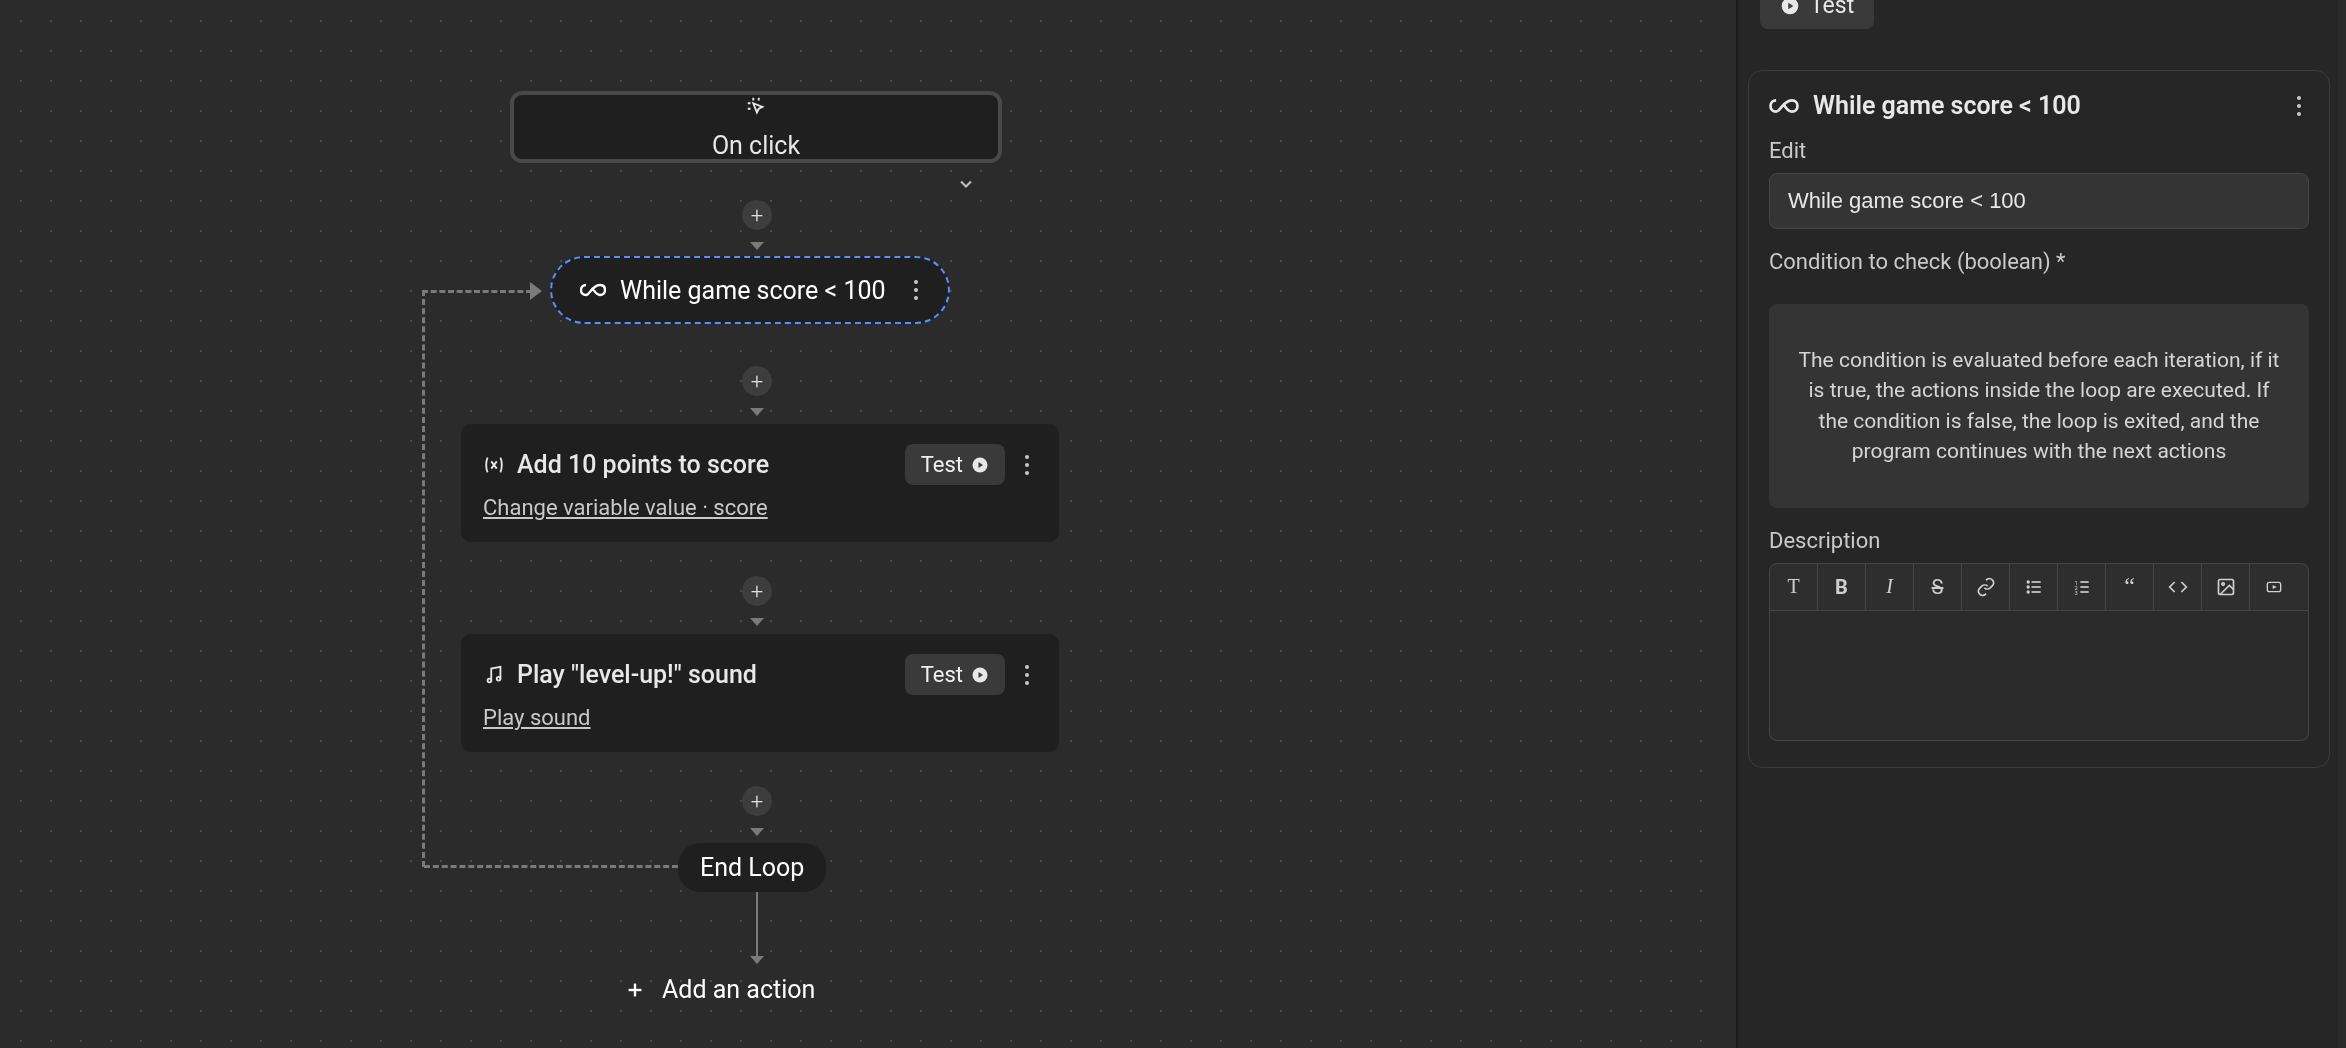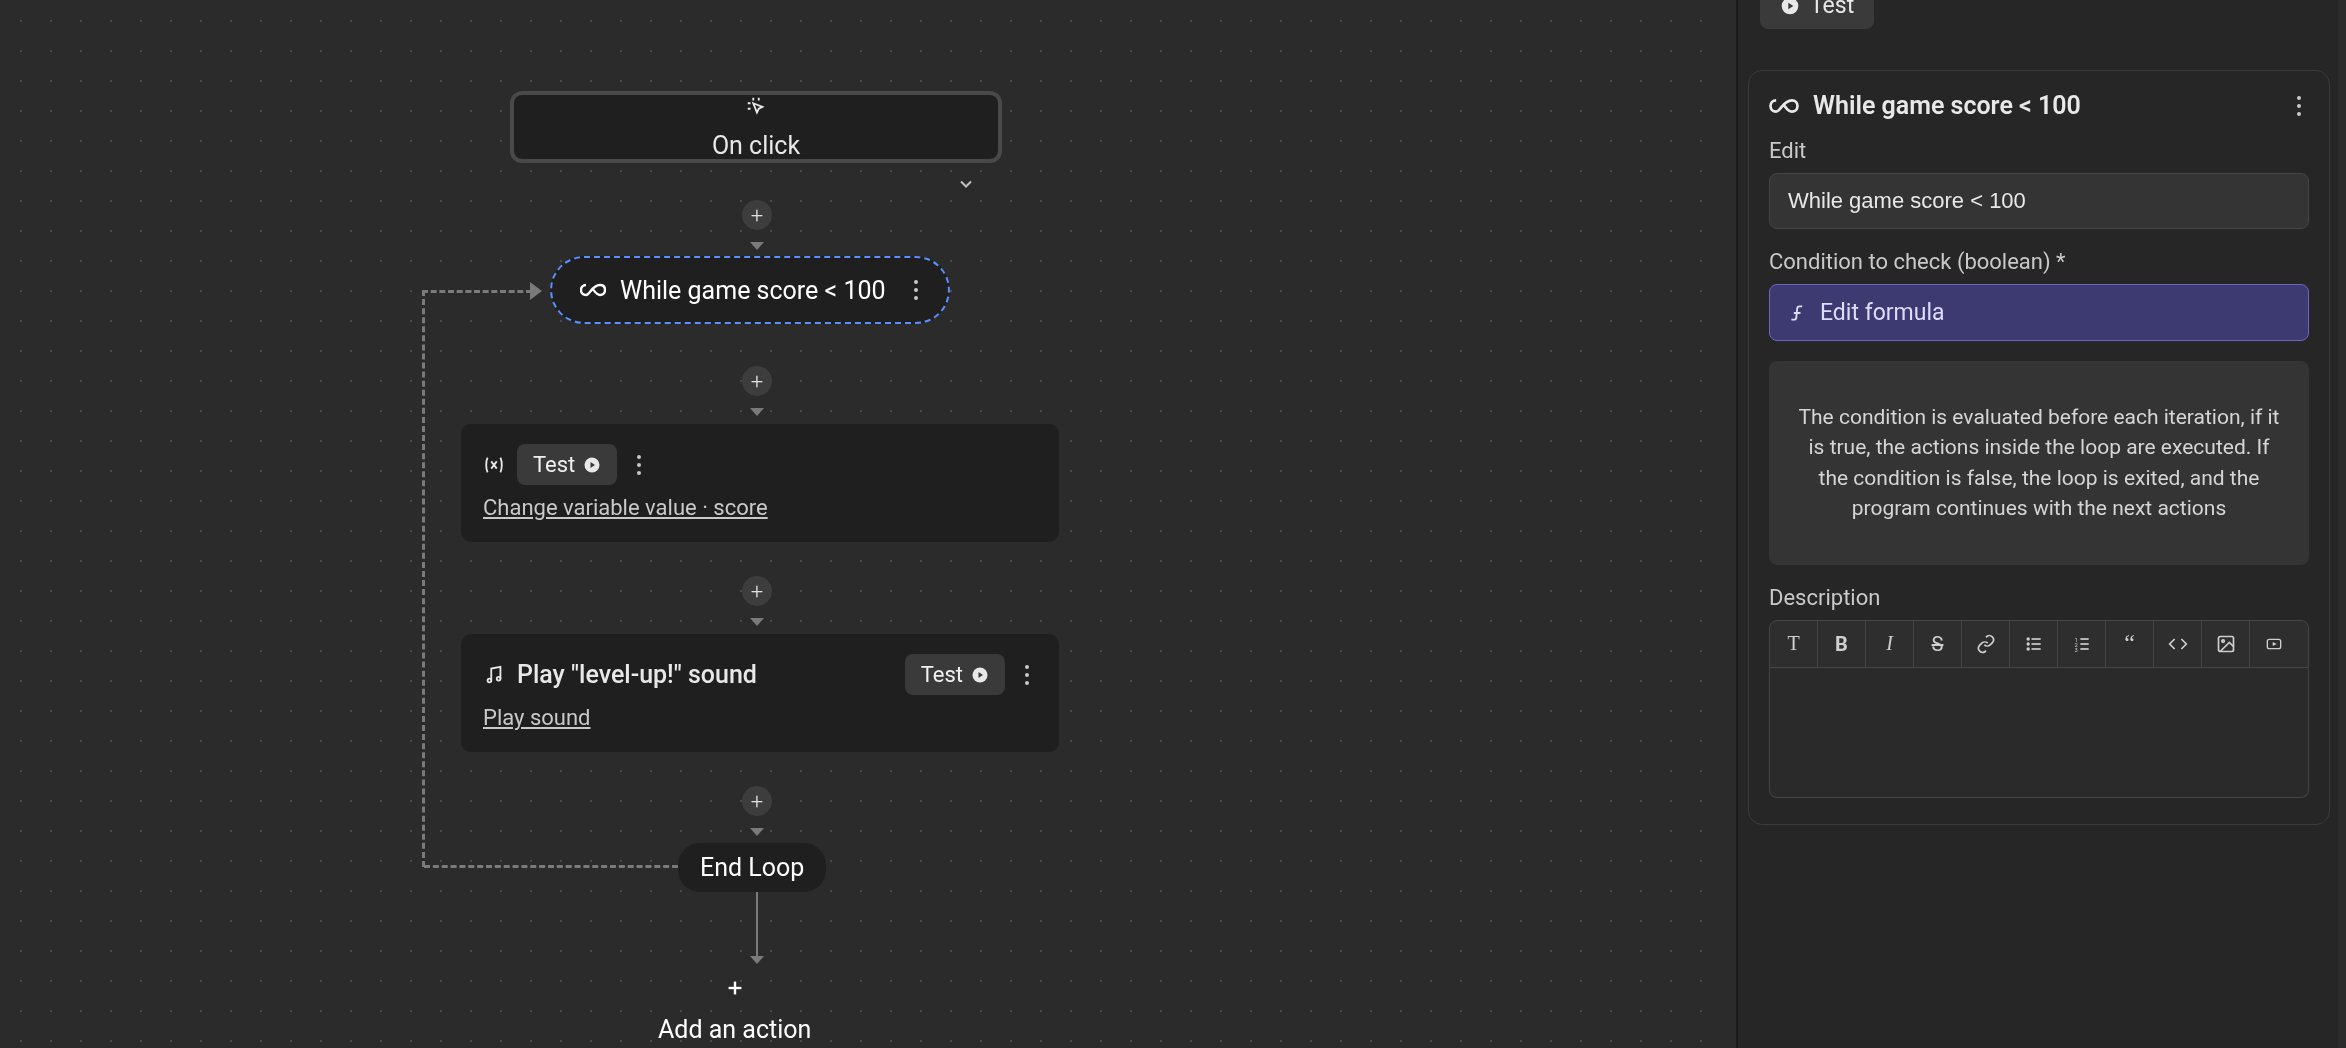--- a/index.html
+++ b/index.html
@@ -262,20 +262,21 @@
   <div class="add-bubble" style="left:742px; top:366px;">+</div>
   <div class="v-arrow" style="left:750px; top:408px;"></div>
 
   <div class="action-card" style="left:461px; top:424px;">
     <div class="row1">
       <span class="icon">
         <svg width="22" height="22" viewBox="0 0 24 24" fill="none" stroke="#e8e8e8" stroke-width="2">
             <path d="M5 4c-2 4-2 12 0 16M19 4c2 4 2 12 0 16M9 8l6 8M15 8l-6 8"></path>
           </svg>
       </span>
+      <span class="title">Add 10 points to score</span>
       <div class="test-btn">
         <span>Test</span>
         <span class="icon">
           <svg width="18" height="18" viewBox="0 0 24 24" fill="#e8e8e8">
               <circle cx="12" cy="12" r="10" fill="#e8e8e8"></circle>
               <polygon points="10,8 16,12 10,16" fill="#3a3a3a"></polygon>
             </svg>
         </span>
       </div>
       <div class="kebab">
@@ -326,21 +327,21 @@
   </div>
 
   <div class="dash-h" style="left:424px; top:865px; width:254px;"></div>
   <div class="dash-v" style="left:422px; top:290px; height:577px;"></div>
   <div class="dash-h" style="left:422px; top:290px; width:110px;"></div>
   <div class="arrow-right" style="left:530px; top:282px;"></div>
 
   <div class="v-line-long" style="left:756px; top:892px; height:64px;"></div>
   <div class="v-arrow" style="left:750px; top:956px;"></div>
 
-  <div class="add-action" style="left:658px; top:975px;flex-direction:column;">
+  <div class="add-action" style="left:622px; top:975px;">
     <span class="plus-circ">
       <svg width="22" height="22" viewBox="0 0 24 24" fill="none" stroke="#fff" stroke-width="2.6">
           <line x1="12" y1="5" x2="12" y2="19"></line>
           <line x1="5" y1="12" x2="19" y2="12"></line>
         </svg>
     </span>
     <span>Add an action</span>
   </div>
 
 </div>
@@ -370,28 +371,20 @@
           <span></span>
           <span></span>
         </div>
     </div>
 
     <div class="field-label">Edit</div>
     <input class="text-input" value="While game score &lt; 100" style="">
     <div class="gap"></div>
 
     <div class="field-label">Condition to check (boolean) *</div>
-    <div class="formula-btn">
-      <span class="icon">
-        <svg width="20" height="22" viewBox="0 0 24 24" fill="none" stroke="#dedcff" stroke-width="2.2">
-            <path d="M17 4h-3c-2 0-3 1-3 3l-1 10c0 2-1 3-3 3H4M7 12h8"></path>
-          </svg>
-      </span>
-      <span>Edit formula</span>
-    </div>
     <div class="gap"></div>
 
     <div class="info-box">The condition is evaluated before each iteration, if it is true, the actions inside the loop are executed. If the condition is false, the loop is exited, and the program continues with the next actions</div>
     <div class="gap"></div>
 
     <div class="field-label">Description</div>
     <div class="toolbar">
       <div class="tb" style="font-family:serif;">T</div>
       <div class="tb">
           <b>B</b>

